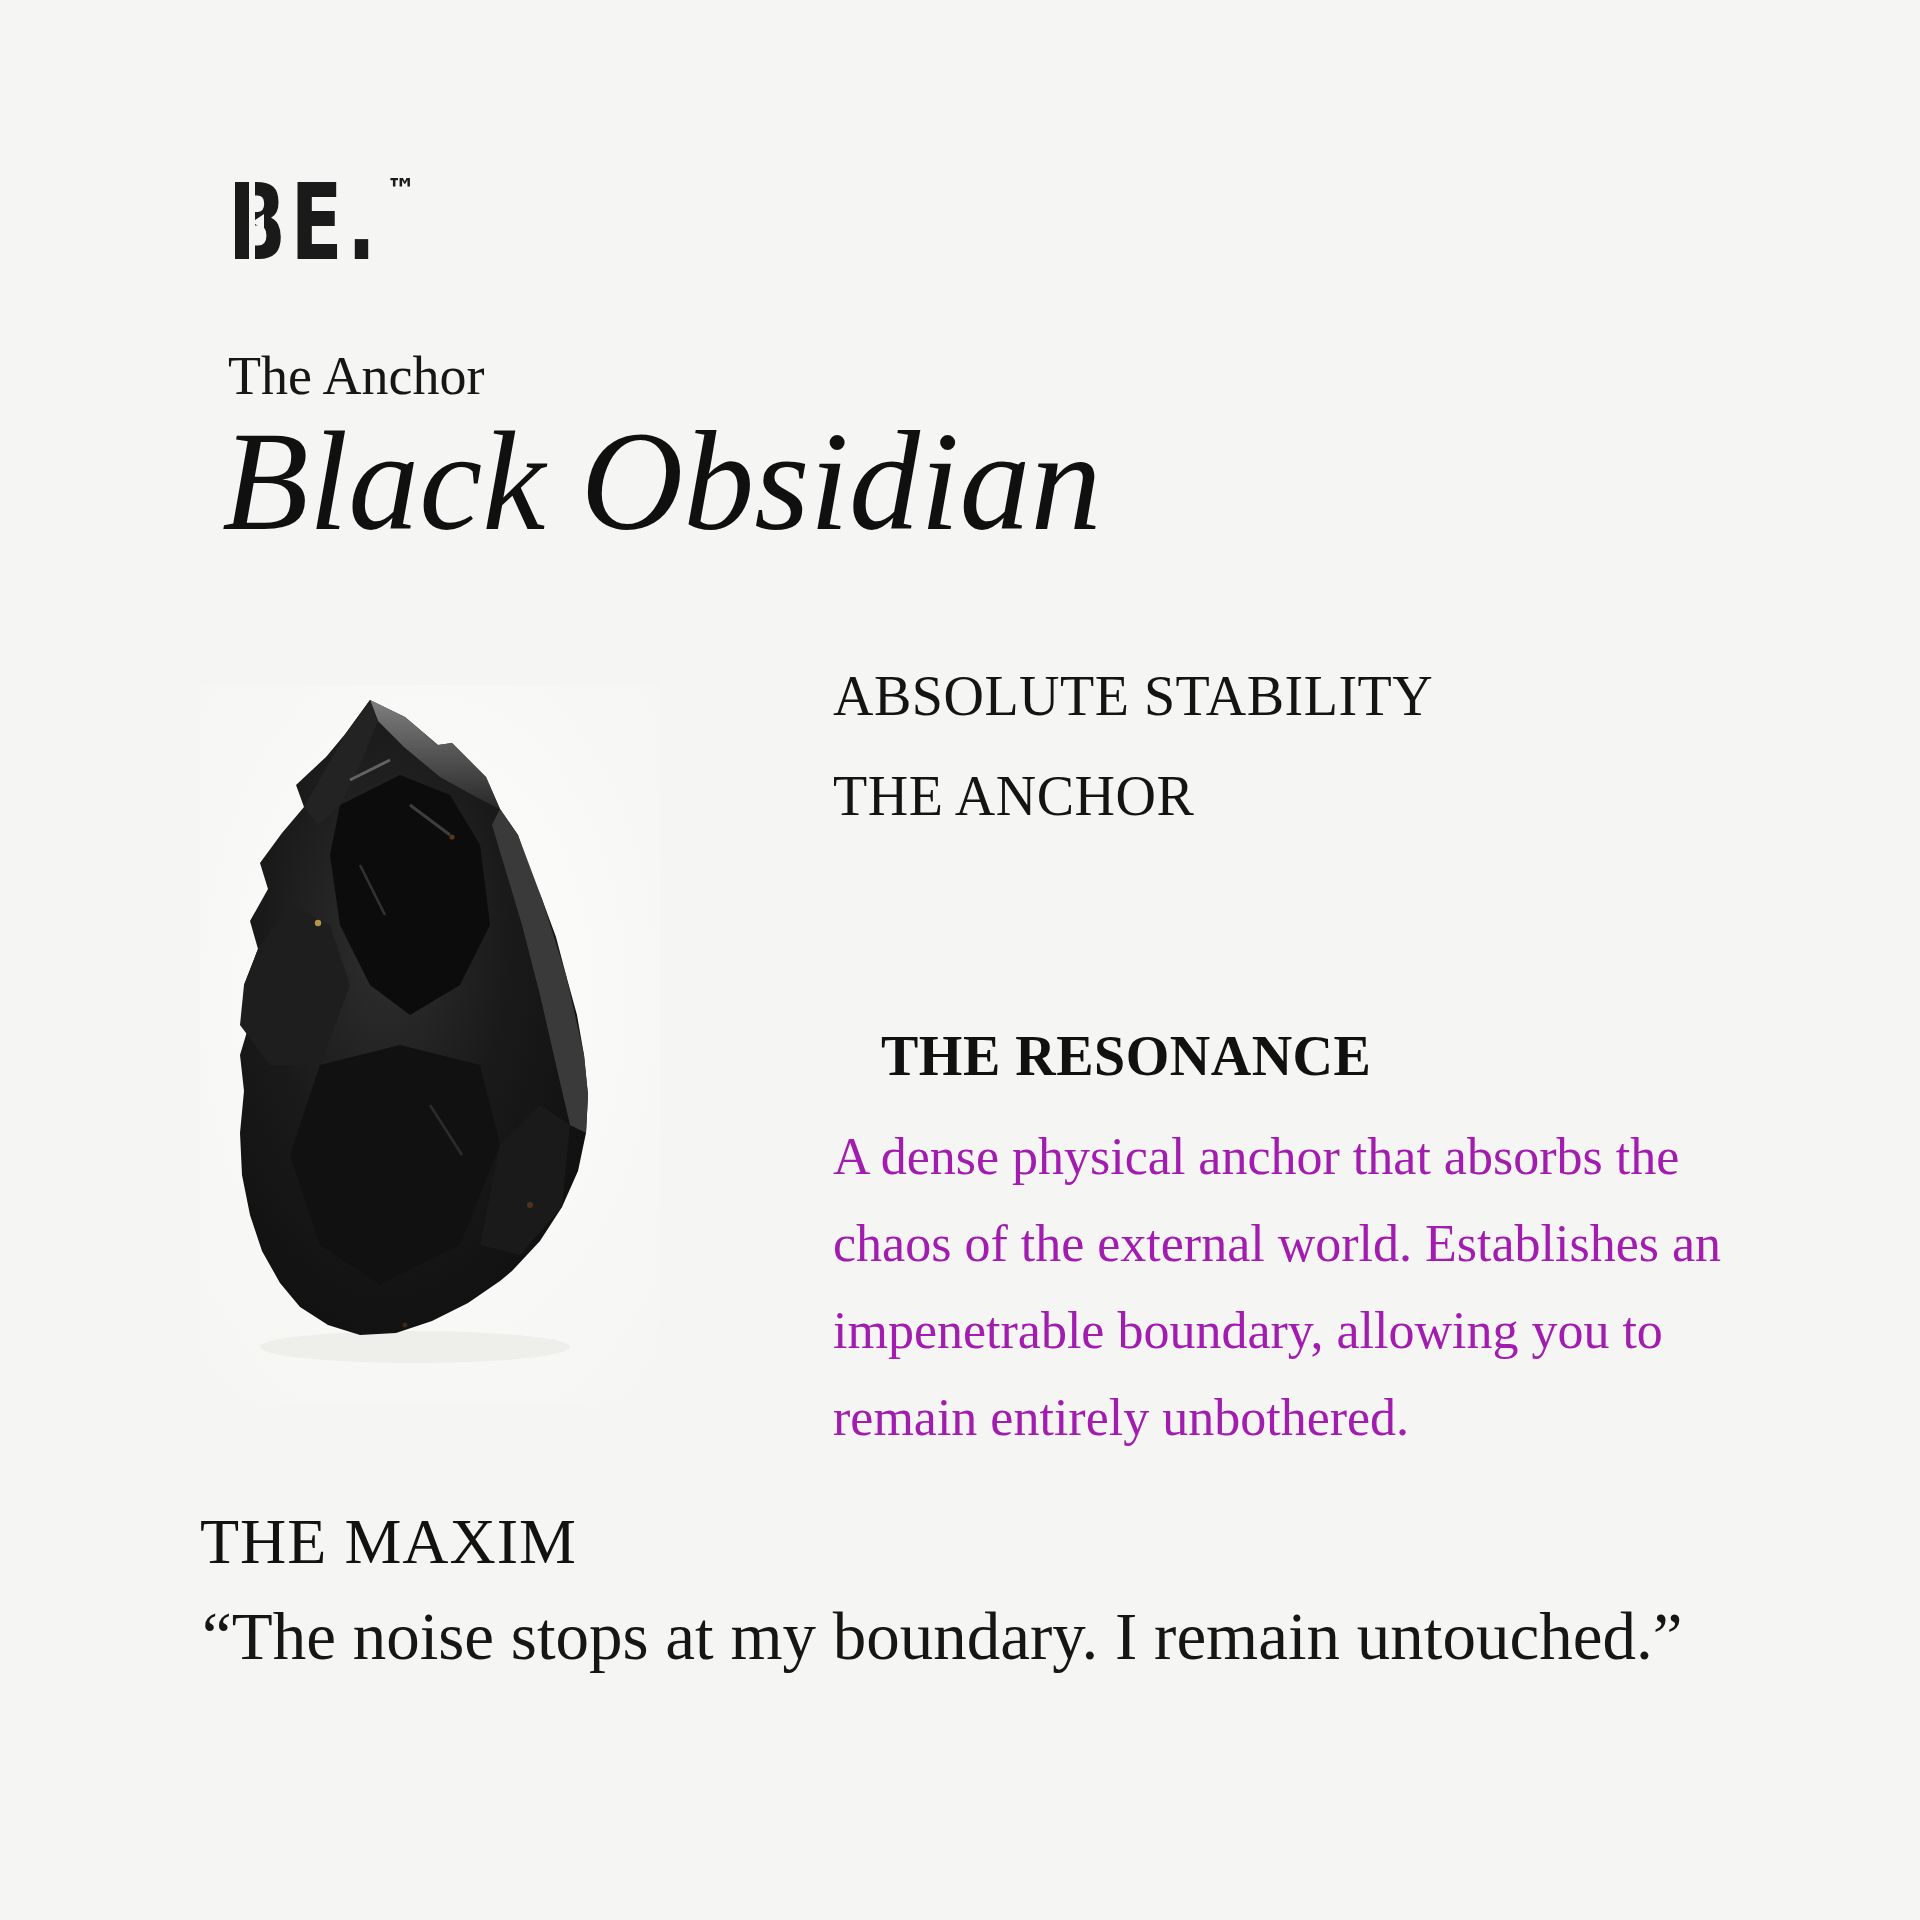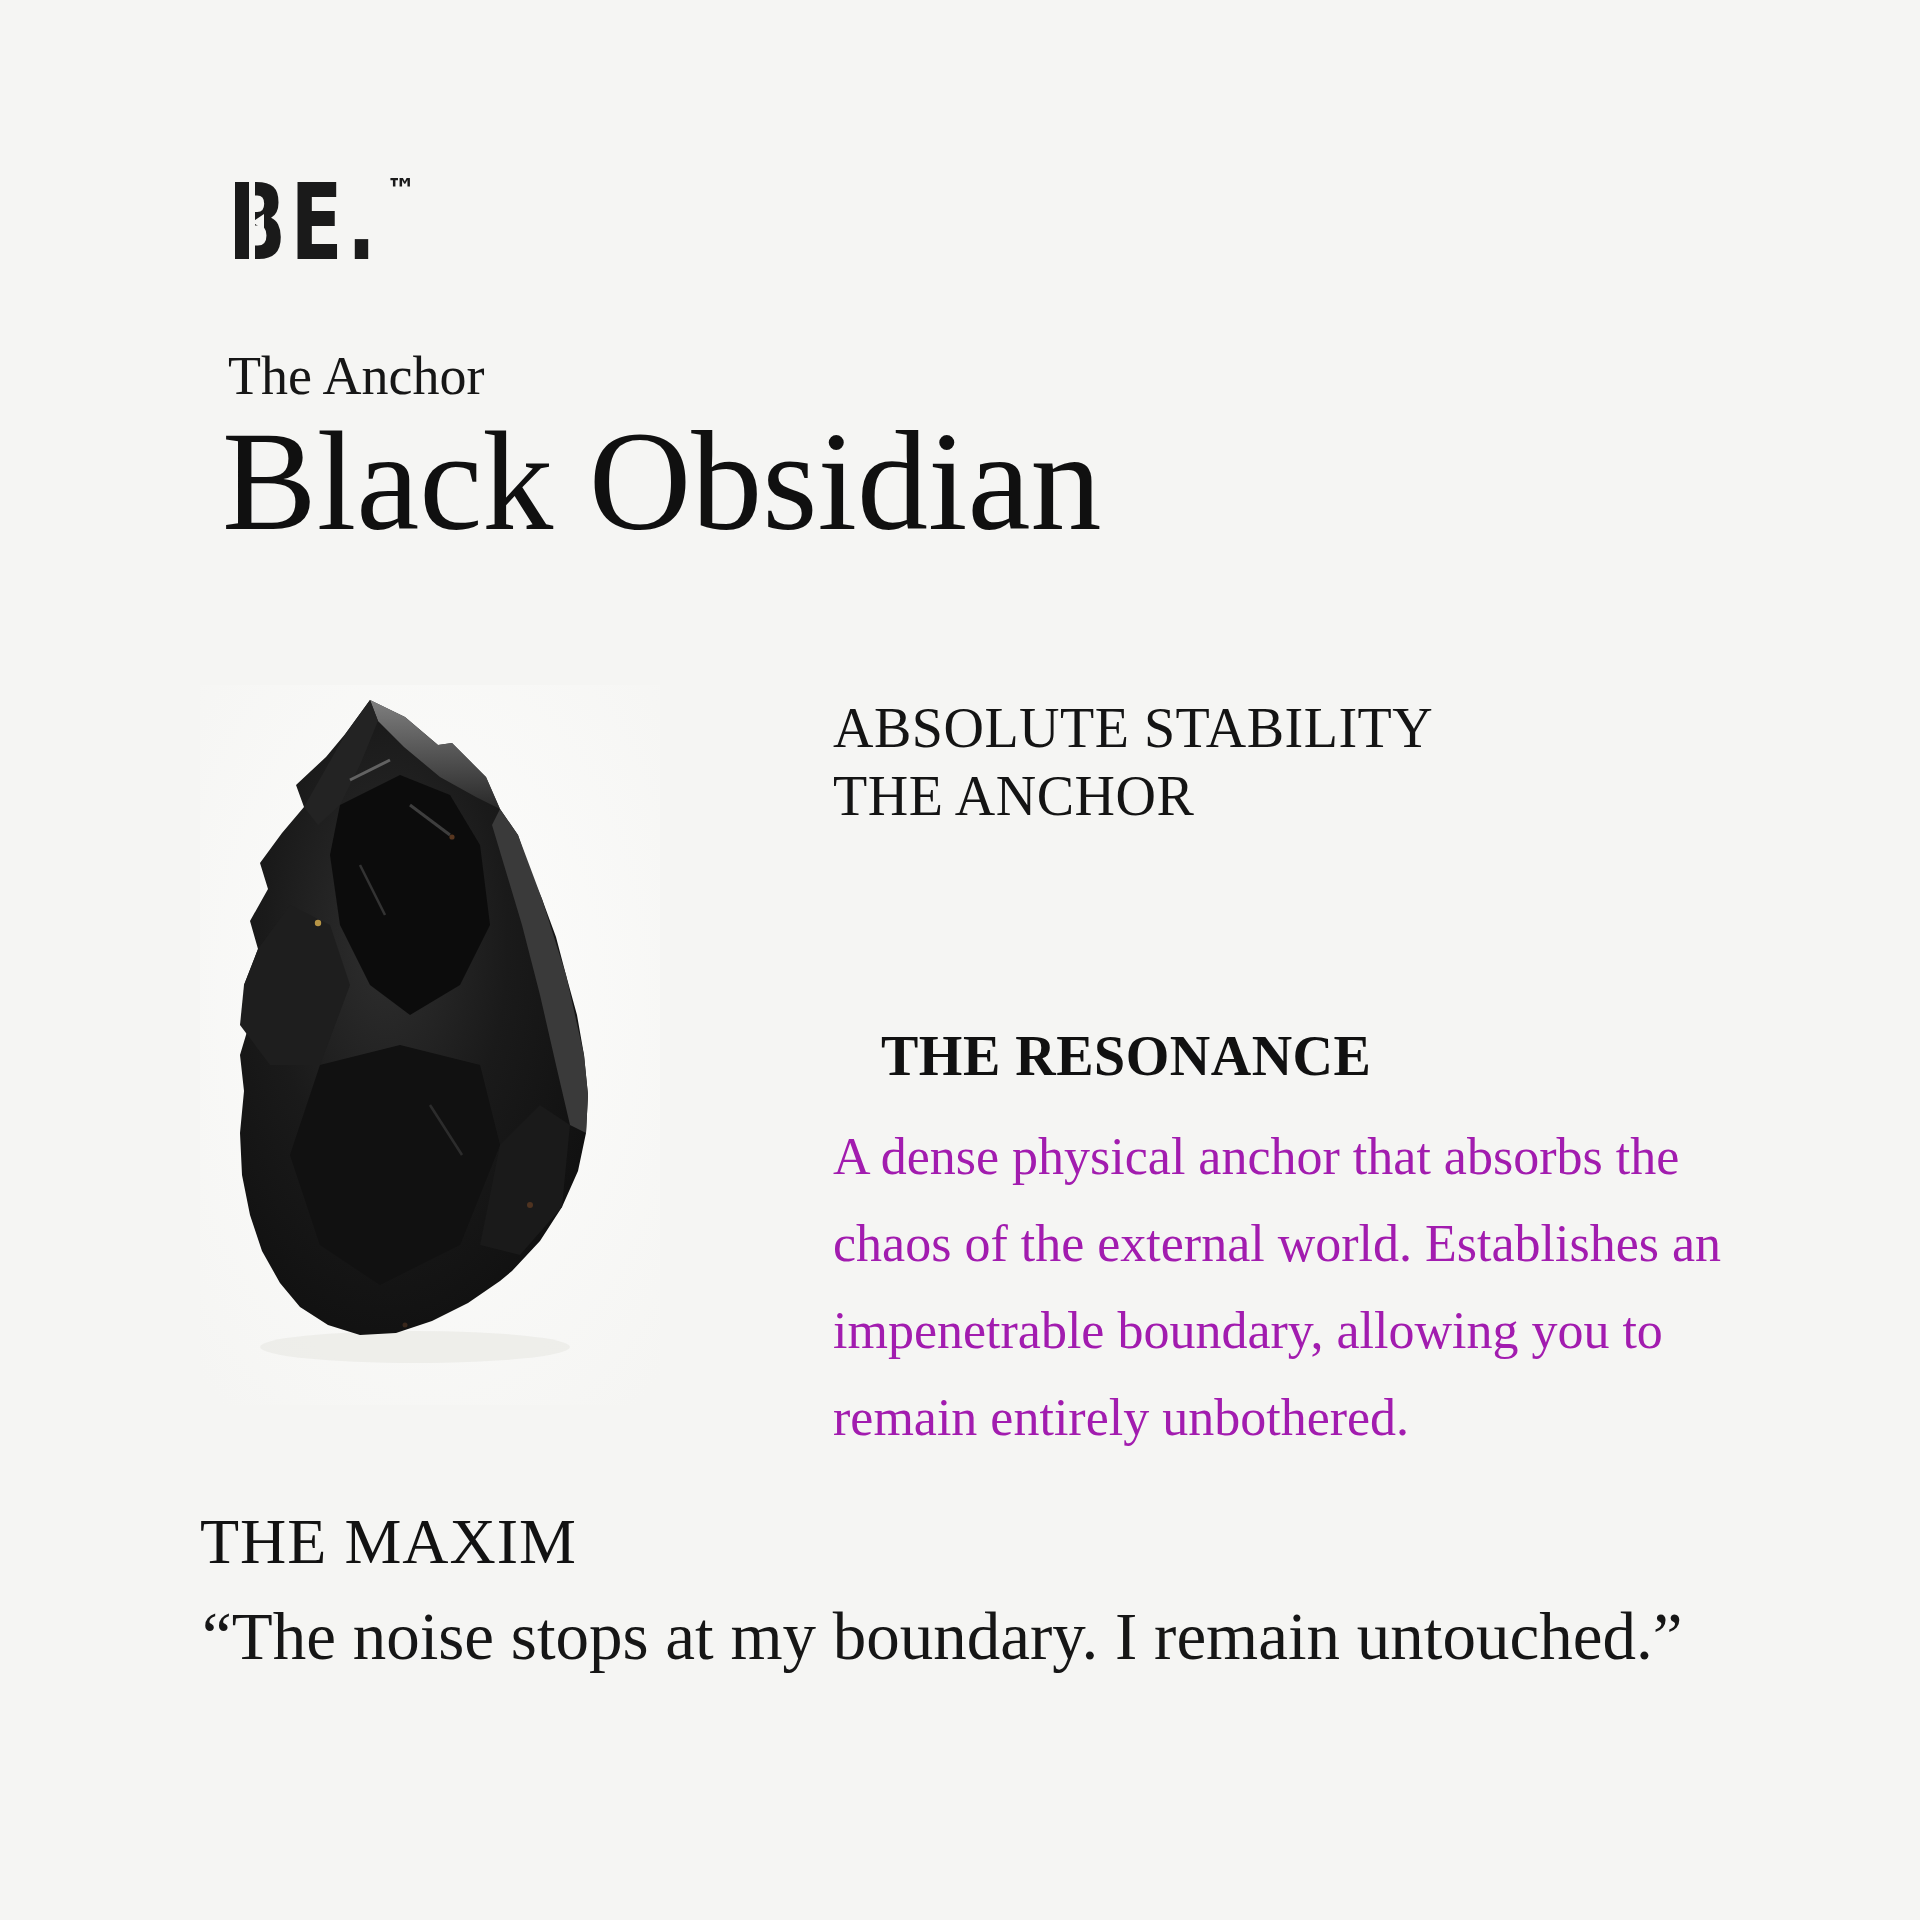--- a/index.html
+++ b/index.html
@@ -22,24 +22,24 @@
     position:absolute;left:24px;top:44px;width:12px;height:16px;background:#f5f5f3;
     clip-path:polygon(0 50%,100% 0,100% 100%);
   }
   .tm{
     position:absolute;left:158px;top:2px;
     font-family:"DejaVu Sans","Liberation Sans",sans-serif;
     font-weight:600;font-size:30px;color:#1a1a1a;
   }
 
   .eyebrow{left:228px;top:349px;font-size:54px;color:#161616;}
-  .title{left:222px;top:410px;font-size:142px;color:#101010;}
+  .title{left:222px;top:410px;font-size:142px;color:#101010;font-style:italic;}
 
   .trait{left:833px;font-size:56px;color:#141414;letter-spacing:.5px;}
-  .trait.l1{top:668px;margin-top:32px;}
+  .trait.l1{top:668px;}
   .trait.l2{top:768px;}
 
   .res-head{left:833px;top:1028px;font-size:56px;font-weight:700;color:#111;letter-spacing:.5px;margin-left:48px;}
   .res-body{
     left:833px;top:1113px;width:920px;font-size:52px;line-height:87px;
     color:#a21caf;white-space:normal;
   }
 
   .maxim-head{left:200px;top:1510px;font-size:64px;color:#121212;letter-spacing:1px;}
   .maxim-quote{left:202px;top:1603px;font-size:67px;color:#161616;font-family:Liberation Serif, serif;}

